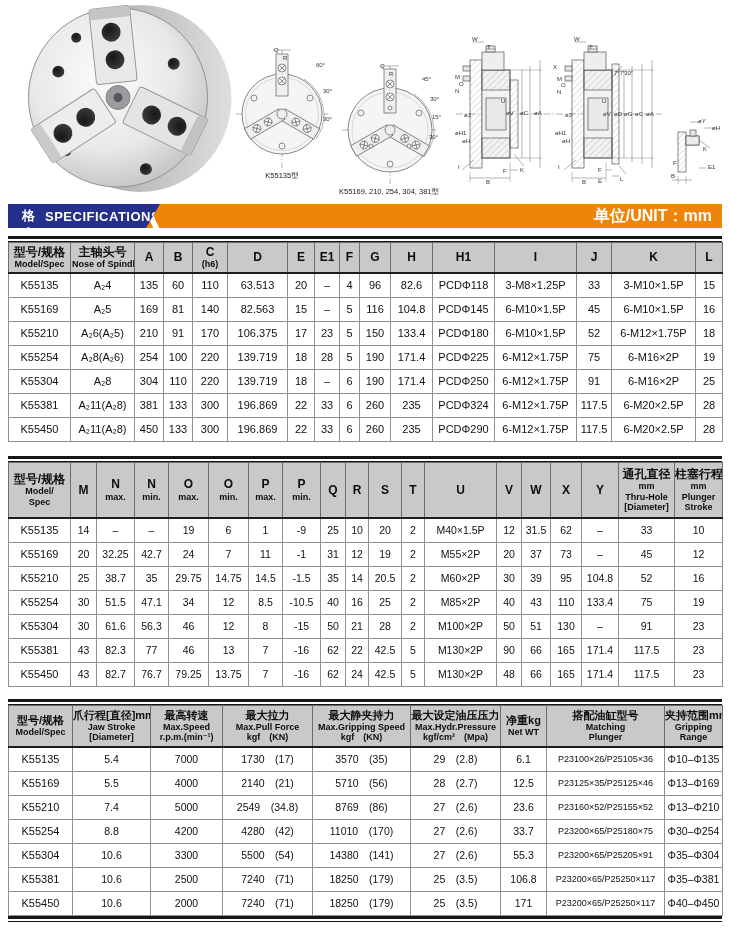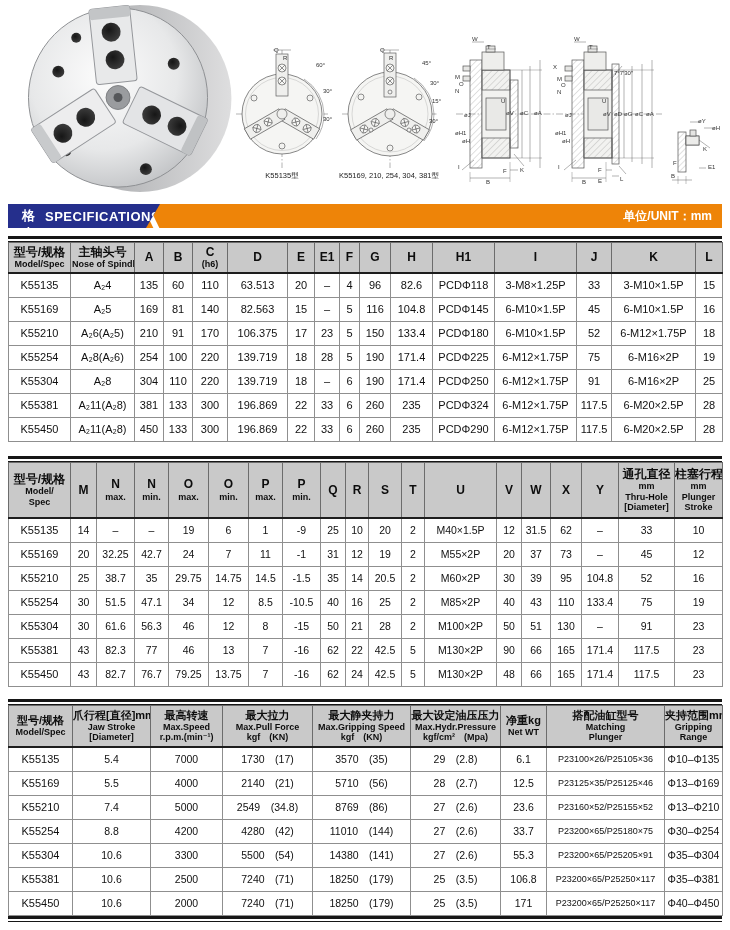--- a/index.html
+++ b/index.html
@@ -8,36 +8,36 @@
 
   
   .hero{position:relative;height:200px;}
   .photo{position:absolute;left:6px;top:2px;width:230px;height:194px;}
   .drawing{position:absolute;}
   .drawing .labels{position:absolute;inset:0;pointer-events:none;}
   .dim{position:absolute;font-size:6px;color:#333;line-height:1;white-space:nowrap;}
   .caption{position:absolute;left:0;right:0;bottom:0;text-align:center;
            font-size:7.5px;color:#222;border-bottom:1px solid transparent;}
   .front1{left:232px;top:48px;width:100px;height:134px;}
-  .front2{left:330px;top:48px;width:118px;height:134px;}
+  .front2{left:330px;top:64px;width:118px;height:134px;}
   .front2 svg,.front1 svg{display:block;margin:0 auto;}
   .side1{left:456px;top:36px;width:100px;height:156px;}
   .side2{left:556px;top:36px;width:108px;height:156px;}
   .detail{left:670px;top:118px;width:58px;height:74px;}
 
   
   .section-bar{position:relative;height:24px;margin:4px 8px 0;background:#EE8408;}
   .bar-blue{position:absolute;left:0;top:0;height:100%;width:152px;background:#252F8C;
             clip-path:polygon(0 0,152px 0,138px 100%,0 100%);
             display:flex;align-items:center;box-sizing:border-box;padding-left:14px;}
   .bar-stripe{position:absolute;left:140px;top:-2px;width:6px;height:30px;background:#fff;transform:skewX(26deg);}
   .bar-title-zh{color:#fff;font-weight:bold;font-size:13px;letter-spacing:1px;}
   .bar-title-en{color:#fff;font-weight:bold;font-size:13px;margin-left:9px;letter-spacing:.5px;}
   .bar-unit{position:absolute;right:10px;top:0;height:100%;display:flex;align-items:center;
-            color:#fff;font-weight:bold;font-size:12px;}
+            color:#fff;font-weight:bold;font-size:16px;}
 
   
   .rule{margin:0 8px;height:2px;border-top:3px solid #161616;border-bottom:1px solid #161616;}
   .r1{margin-top:8px;}
   .r2{margin-top:14px;}
   .r3{margin-top:12px;}
   .r4{margin-top:0px;}
 
   
   table{border-collapse:collapse;table-layout:fixed;width:714px;margin:0 8px;}
@@ -931,21 +931,21 @@
           <td>27  (2.6)</td>
           <td>23.6</td>
           <td>P23160×52/P25155×52</td>
           <td>Φ13–Φ210</td>
         </tr>
         <tr>
           <td>K55254</td>
           <td>8.8</td>
           <td>4200</td>
           <td>4280  (42)</td>
-          <td>11010  (144)</td>
+          <td>11010  (170)</td>
           <td>27  (2.6)</td>
           <td>33.7</td>
           <td>P23200×65/P25180×75</td>
           <td>Φ30–Φ254</td>
         </tr>
         <tr>
           <td>K55304</td>
           <td>10.6</td>
           <td>3300</td>
           <td>5500  (54)</td>

